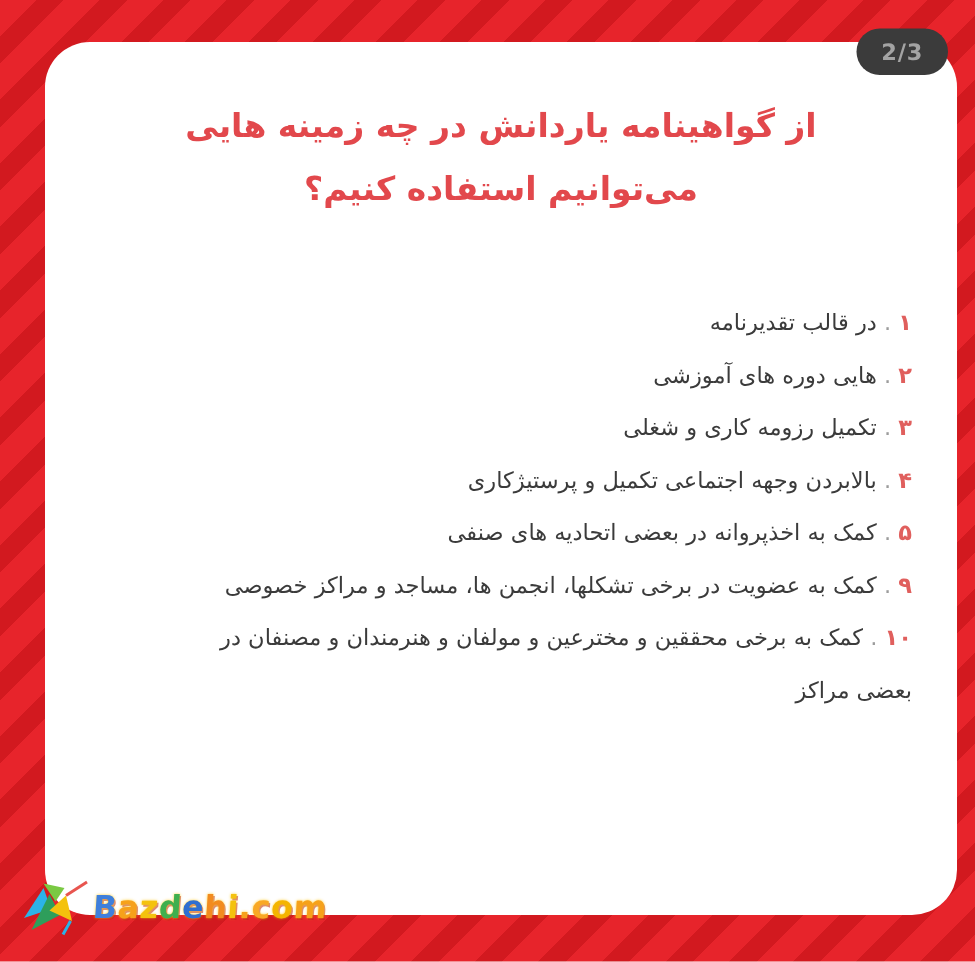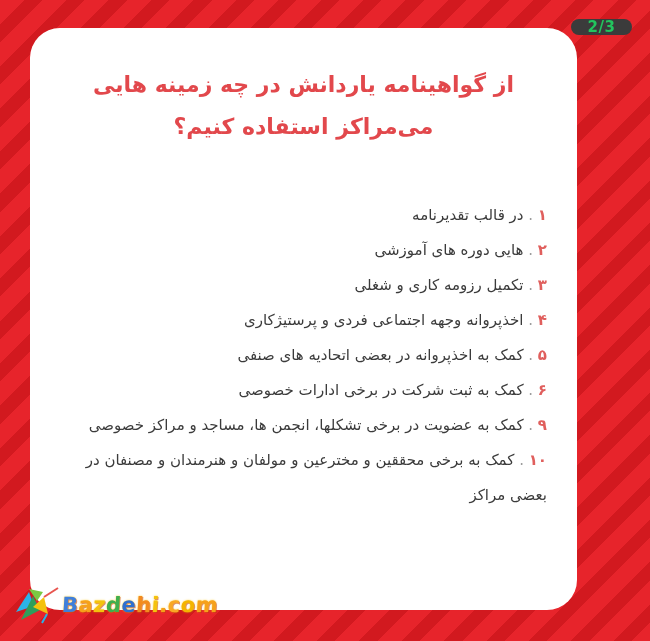--- a/index.html
+++ b/index.html
@@ -4,27 +4,27 @@
 <style>
   html,body{margin:0;padding:0;}
   body{
     width:650px;height:641px;position:relative;overflow:hidden;
     font-family:"DejaVu Sans","Liberation Sans",sans-serif;
     background:repeating-linear-gradient(135deg,
       #e7242b 0px, #e7242b 17px,
       #d2191f 17px, #d2191f 30px);
   }
   .card{
-    position:absolute;left:30px;top:28px;width:547px;height:582px;
+    position:absolute;left:30px;top:28px;width:608px;height:582px;
     background:#ffffff;border-radius:30px;z-index:1;
   }
   .badge{
-    position:absolute;left:571px;top:19px;width:61px;height:16px;
+    position:absolute;left:571px;top:19px;width:61px;height:31px;
     background:#3b3b3b;border-radius:16px;z-index:3;
-    color:#22c55e;font-size:15px;font-weight:bold;
+    color:#a3a3a3;font-size:15px;font-weight:bold;
     display:flex;align-items:center;justify-content:center;
     letter-spacing:0.5px;
   }
   .title{
     direction:rtl;text-align:center;margin:36px 30px 0 30px;
     color:#e2484c;font-weight:bold;font-size:22px;line-height:42px;
   }
   .title span{display:block;}
   .list{
     direction:rtl;text-align:right;
@@ -45,29 +45,28 @@
     transform:skewX(-4deg);
   }
   .bird{flex:0 0 auto;}
 </style>
 </head>
 <body>
 
 <div class="card">
   <h1 class="title">
     <span>از گواهینامه یاردانش در چه زمینه هایی</span>
-    <span>می‌مراکز استفاده کنیم؟</span>
+    <span>می‌توانیم استفاده کنیم؟</span>
   </h1>
   <div class="list">
       <div class="item"><span class="num">۱</span><span class="sep"> . </span><span class="txt">در قالب تقدیرنامه</span></div>
       <div class="item"><span class="num">۲</span><span class="sep"> . </span><span class="txt">هایی دوره های آموزشی</span></div>
       <div class="item"><span class="num">۳</span><span class="sep"> . </span><span class="txt">تکمیل رزومه کاری و شغلی</span></div>
-      <div class="item"><span class="num">۴</span><span class="sep"> . </span><span class="txt">اخذپروانه وجهه اجتماعی فردی و پرستیژکاری</span></div>
+      <div class="item"><span class="num">۴</span><span class="sep"> . </span><span class="txt">بالابردن وجهه اجتماعی تکمیل و پرستیژکاری</span></div>
       <div class="item"><span class="num">۵</span><span class="sep"> . </span><span class="txt">کمک به اخذپروانه در بعضی اتحادیه های صنفی</span></div>
-      <div class="item"><span class="num">۶</span><span class="sep"> . </span><span class="txt">کمک به ثبت شرکت در برخی ادارات خصوصی</span></div>
       <div class="item"><span class="num">۹</span><span class="sep"> . </span><span class="txt">کمک به عضویت در برخی تشکلها، انجمن ها، مساجد و مراکز خصوصی</span></div>
       <div class="item"><span class="num">۱۰</span><span class="sep"> . </span><span class="txt">کمک به برخی محققین و مخترعین و مولفان و هنرمندان و مصنفان در
 بعضی مراکز</span></div>
     </div>
 </div>
 
 <div class="badge">2/3</div>
 
 <div class="watermark">
   <svg class="bird" width="46" height="42" viewBox="0 0 46 42">

